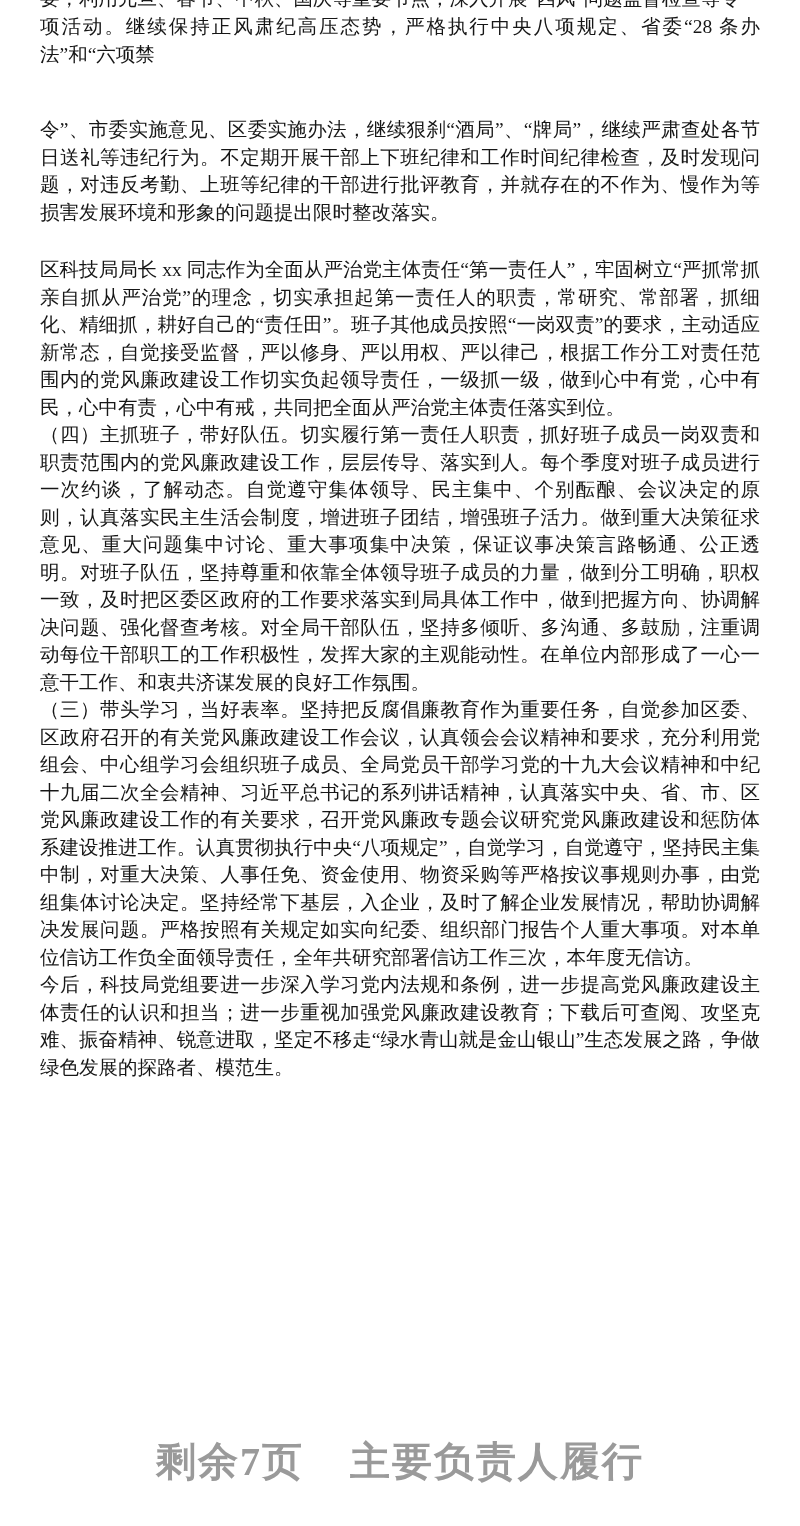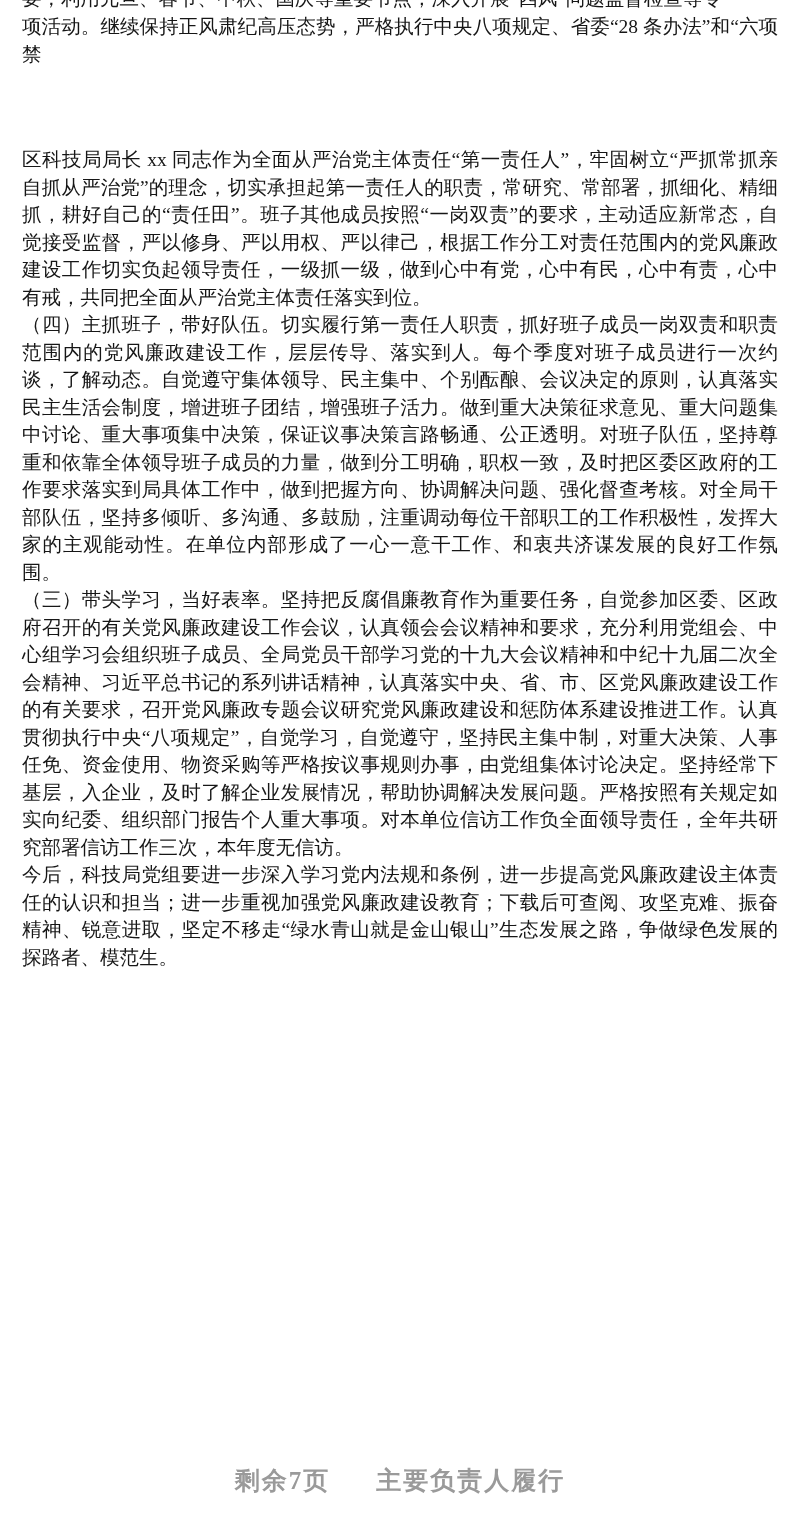--- a/index.html
+++ b/index.html
@@ -7,21 +7,21 @@
     padding: 0;
     width: 800px;
     height: 1526px;
     background: #ffffff;
     overflow: hidden;
   }
   .page {
     box-sizing: border-box;
     width: 800px;
     height: 1526px;
-    padding: 0 22px;
+    padding: 0 40px;
     font-family: "Liberation Serif", "DejaVu Serif", serif;
     color: #161616;
     position: relative;
   }
   .doc p {
     margin: 0;
     font-size: 19.5px;
     line-height: 27.5px;
     text-align: justify;
     text-justify: inter-ideograph;
@@ -38,47 +38,48 @@
   .gap-page-break { height: 48px; }
   .gap-section { height: 30px; }
   .heading {
     font-size: 19.5px;
     line-height: 27.5px;
   }
   .footer {
     position: absolute;
     left: 0;
     width: 800px;
-    top: 1464px;
+    top: 1434px;
     display: flex;
     justify-content: center;
     align-items: baseline;
     gap: 46px;
     font-family: "Liberation Serif", "DejaVu Serif", serif;
     font-weight: bold;
-    font-size: 25px;
+    font-size: 40px;
     color: #9a9a9a;
     letter-spacing: 2px;
   }
 </style>
 </head>
 <body>
 
 <div class="page">
 
   <div class="doc">
 
     <div class="clipped-line">
       <p>要；利用元旦、春节、中秋、国庆等重要节点，深入开展“四风”问题监督检查等专</p>
     </div>
 
     <p>项活动。继续保持正风肃纪高压态势，严格执行中央八项规定、省委“28 条办法”和“六项禁</p>
 
     <div class="gap-page-break"></div>
 
+    <p>令”、市委实施意见、区委实施办法，继续狠刹“酒局”、“牌局”，继续严肃查处各节日送礼等违纪行为。不定期开展干部上下班纪律和工作时间纪律检查，及时发现问题，对违反考勤、上班等纪律的干部进行批评教育，并就存在的不作为、慢作为等损害发展环境和形象的问题提出限时整改落实。</p>
 
     <div class="gap-section"></div>
 
 
     <p>区科技局局长 xx 同志作为全面从严治党主体责任“第一责任人”，牢固树立“严抓常抓亲自抓从严治党”的理念，切实承担起第一责任人的职责，常研究、常部署，抓细化、精细抓，耕好自己的“责任田”。班子其他成员按照“一岗双责”的要求，主动适应新常态，自觉接受监督，严以修身、严以用权、严以律己，根据工作分工对责任范围内的党风廉政建设工作切实负起领导责任，一级抓一级，做到心中有党，心中有民，心中有责，心中有戒，共同把全面从严治党主体责任落实到位。</p>
 
 
 
     <p>（四）主抓班子，带好队伍。切实履行第一责任人职责，抓好班子成员一岗双责和职责范围内的党风廉政建设工作，层层传导、落实到人。每个季度对班子成员进行一次约谈，了解动态。自觉遵守集体领导、民主集中、个别酝酿、会议决定的原则，认真落实民主生活会制度，增进班子团结，增强班子活力。做到重大决策征求意见、重大问题集中讨论、重大事项集中决策，保证议事决策言路畅通、公正透明。对班子队伍，坚持尊重和依靠全体领导班子成员的力量，做到分工明确，职权一致，及时把区委区政府的工作要求落实到局具体工作中，做到把握方向、协调解决问题、强化督查考核。对全局干部队伍，坚持多倾听、多沟通、多鼓励，注重调动每位干部职工的工作积极性，发挥大家的主观能动性。在单位内部形成了一心一意干工作、和衷共济谋发展的良好工作氛围。</p>
 

